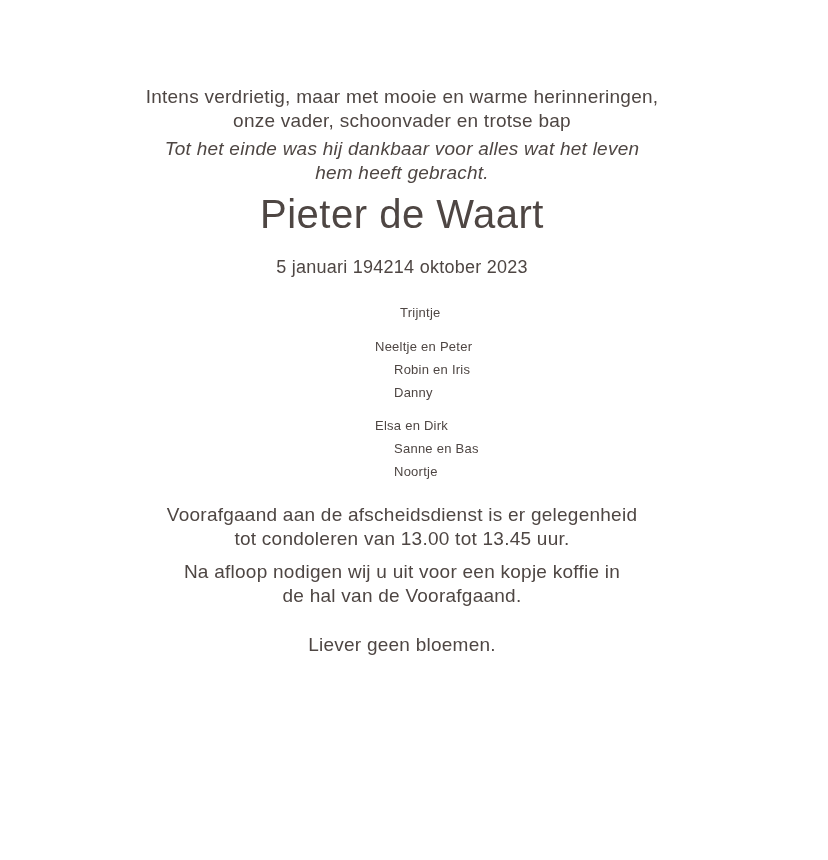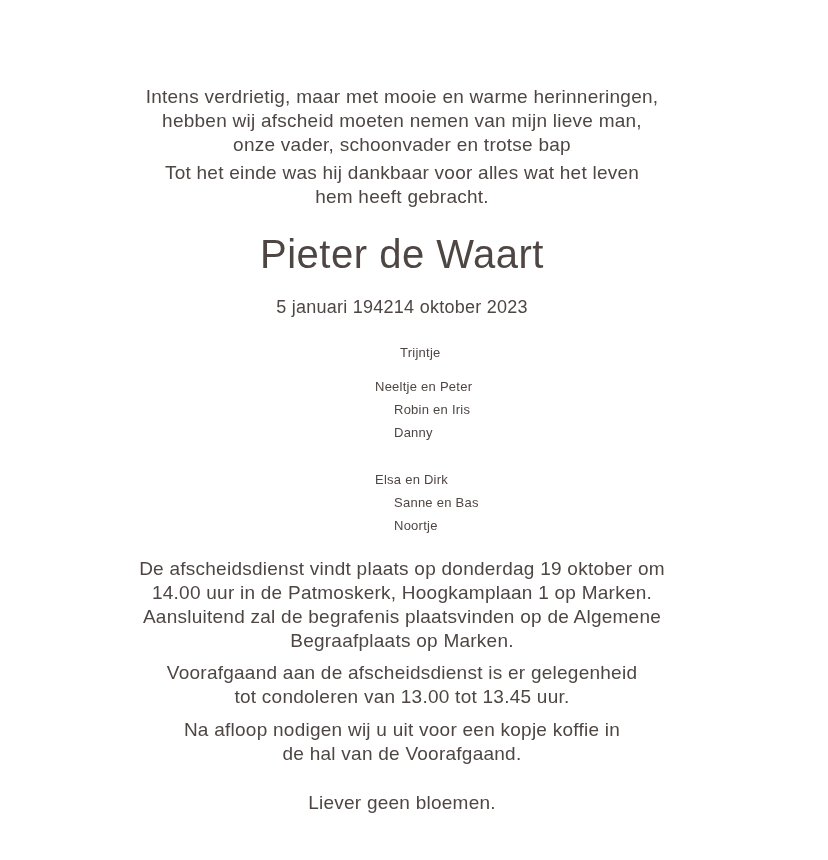--- a/index.html
+++ b/index.html
@@ -26,21 +26,21 @@
     width: 636px;
   }
   .para {
     text-align: center;
     font-size: 19px;
     line-height: 24px;
     letter-spacing: 0.25px;
   }
   .para div { white-space: nowrap; }
   .intro        { margin-bottom: 4px; }
-  .gratitude    { margin-bottom: 25px; }
+  .gratitude    { margin-bottom: 9px; font-style: italic; }
   .deceased-name {
     text-align: center;
     font-size: 40px;
     line-height: 40px;
     letter-spacing: 0.5px;
     font-weight: normal;
     margin: 0 0 22px 0;
   }
   .dates-row {
     display: flex;
@@ -52,37 +52,36 @@
   }
   .names-block {
     margin-left: 291px;
     font-size: 13px;
     line-height: 23px;
     letter-spacing: 0.25px;
     margin-bottom: 20px;
   }
   .names-block div { white-space: nowrap; }
   .spouse-line { padding-left: 25px; margin-bottom: 11px; }
-  .family-group { margin-bottom: 24px; }
+  .family-group { margin-bottom: 10px; }
   .family-group:last-child { margin-bottom: 8px; }
   .child-line { padding-left: 19px; }
   .service      { margin-bottom: 8px; }
   .condolence   { margin-bottom: 9px; }
   .coffee       { margin-bottom: 25px; }
   .flowers      { }
 </style>
 </head>
 <body>
 
 <div class="card">
   <div class="content">
 
     <div class="para intro">
       <div>Intens verdrietig, maar met mooie en warme herinneringen,</div>
-      <div>hebben wij afscheid moeten nemen van mijn lieve man,</div>
       <div>onze vader, schoonvader en trotse bap</div>
     </div>
 
     <div class="para gratitude">
       <div>Tot het einde was hij dankbaar voor alles wat het leven</div>
       <div>hem heeft gebracht.</div>
     </div>
 
     <h1 class="deceased-name">Pieter de Waart</h1>
 
@@ -100,26 +99,20 @@
         <div class="child-line">Danny</div>
       </div>
 
       <div class="family-group">
         <div>Elsa en Dirk</div>
         <div class="child-line">Sanne en Bas</div>
         <div class="child-line">Noortje</div>
       </div>
     </div>
 
-    <div class="para service">
-      <div>De afscheidsdienst vindt plaats op donderdag 19 oktober om</div>
-      <div>14.00 uur in de Patmoskerk, Hoogkamplaan 1 op Marken.</div>
-      <div>Aansluitend zal de begrafenis plaatsvinden op de Algemene</div>
-      <div>Begraafplaats op Marken.</div>
-    </div>
 
     <div class="para condolence">
       <div>Voorafgaand aan de afscheidsdienst is er gelegenheid</div>
       <div>tot condoleren van 13.00 tot 13.45 uur.</div>
     </div>
 
     <div class="para coffee">
       <div>Na afloop nodigen wij u uit voor een kopje koffie in</div>
       <div>de hal van de Voorafgaand.</div>
     </div>

